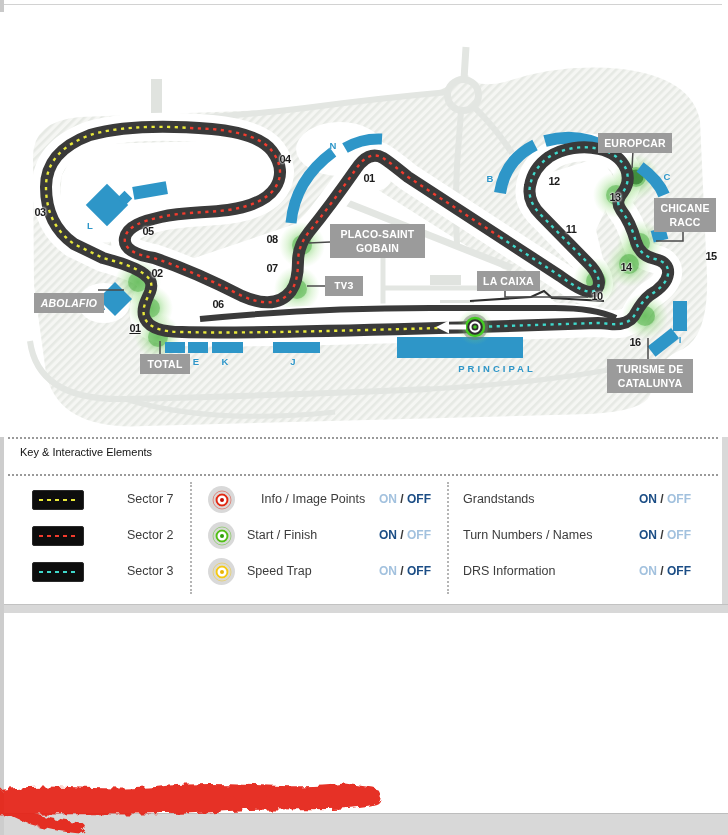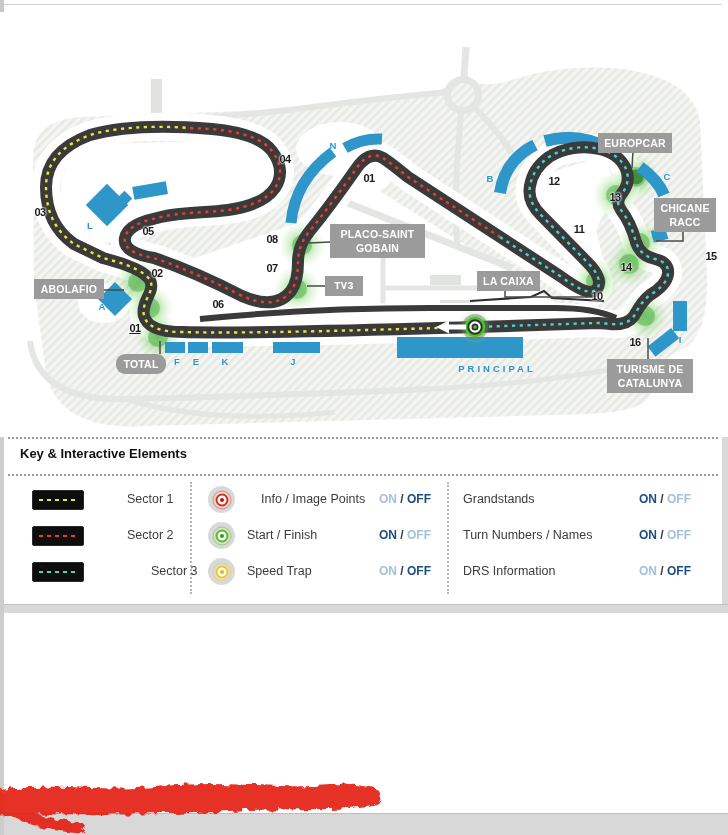--- a/index.html
+++ b/index.html
@@ -19,21 +19,21 @@
       text-shadow:0 0 2px #fff,0 0 3px #fff,0 0 1px #fff;white-space:nowrap;}
   .sl{position:absolute;transform:translate(-50%,-50%);font-weight:bold;font-size:9.5px;
       color:#2e96c8;text-shadow:0 0 2px #fff;}
   .callout{position:absolute;background:#9b9b9b;color:#fff;font-weight:bold;font-size:10.5px;
       line-height:1.35;text-align:center;padding:3px 3px;letter-spacing:.2px;white-space:nowrap;}
   .principal{position:absolute;transform:translate(-50%,-50%);color:#2e96c8;font-weight:bold;
       font-size:9.5px;letter-spacing:3px;margin-left:37px;}
 
   
   .dotline{position:absolute;left:8px;right:10px;height:0;border-top:2px dotted #9a9a9a;}
-  .key-heading{position:absolute;left:20px;top:446px;font-size:13px;font-weight:bold;color:#111;text-align:center;}
+  .key-heading{position:absolute;left:20px;top:446px;font-size:11px;font-weight:normal;color:#111;text-align:center;}
   .vdot{position:absolute;top:482px;height:112px;border-left:2px dotted #b5b5b5;}
   .swatch{position:absolute;width:50px;height:18px;background:#0d0d0d;border-radius:2px;
       border:1px solid #2a2a2a;}
   .swatch .dash{position:absolute;left:6px;right:6px;top:50%;height:2px;margin-top:-1px;}
   .klabel,.plabel,.llabel{position:absolute;font-size:12.5px;color:#3c3c3c;white-space:nowrap;}
   .kicon{position:absolute;width:27px;height:27px;border-radius:50%;background:#d9d9d9;}
   .kicon i{position:absolute;left:50%;top:50%;transform:translate(-50%,-50%);border-radius:50%;display:block;}
   .toggle{position:absolute;width:62px;font-size:12px;font-weight:bold;text-align:right;white-space:nowrap;}
   .toggle .active{color:#1b4d85;}
   .toggle .idle{color:#a2c1de;}
@@ -211,40 +211,40 @@
     <div class="tn" style="left: 135px; top: 323px; text-decoration: underline;">01</div>
         <div class="tn" style="left: 157px; top: 268px;">02</div>
         <div class="tn" style="left: 40px; top: 207px;">03</div>
         <div class="tn" style="left: 285px; top: 154px;">04</div>
         <div class="tn" style="left: 148px; top: 226px;">05</div>
         <div class="tn" style="left: 218px; top: 299px;">06</div>
         <div class="tn" style="left: 272px; top: 263px;">07</div>
         <div class="tn" style="left: 272px; top: 234px;">08</div>
         <div class="tn" style="left: 369px; top: 173px;">01</div>
         <div class="tn" style="left: 597px; top: 291px;">10</div>
-        <div class="tn" style="left: 571px; top: 224px; margin-left: 8px;">11</div>
+        <div class="tn" style="left: 571px; top: 224px;">11</div>
         <div class="tn" style="left: 554px; top: 176px;">12</div>
         <div class="tn" style="left: 615px; top: 192px;">13</div>
         <div class="tn" style="left: 626px; top: 262px;">14</div>
         <div class="tn" style="left: 711px; top: 251px;">15</div>
         <div class="tn" style="left: 635px; top: 337px;">16</div>
         <div class="sl" style="left: 90px; top: 220px;">L</div>
         <div class="sl" style="left: 102px; top: 301px;">A</div>
         <div class="sl" style="left: 177px; top: 356px;">F</div>
         <div class="sl" style="left: 196px; top: 356px;">E</div>
         <div class="sl" style="left: 225px; top: 356px;">K</div>
         <div class="sl" style="left: 293px; top: 356px;">J</div>
         <div class="sl" style="left: 333px; top: 140px;">N</div>
         <div class="sl" style="left: 490px; top: 173px;">B</div>
         <div class="sl" style="left: 667px; top: 171px;">C</div>
         <div class="sl" style="left: 680px; top: 334px;">I</div>
-        <div class="callout" style="left: 116px; top: 349px; width: 44px; border-radius: 9px;">
+        <div class="callout" style="left: 140px; top: 349px; width: 44px;">
           <div>TOTAL</div>
         </div>
-        <div class="callout" style="left: 34px; top: 274px; width: 64px;">
+        <div class="callout" style="left: 34px; top: 288px; width: 64px; font-style: italic;">
           <div>ABOLAFIO</div>
         </div>
         <div class="callout" style="left: 325px; top: 271px; width: 32px; font-family: Liberation Mono, monospace;">
           <div>TV3</div>
         </div>
         <div class="callout" style="left: 330px; top: 219px; width: 89px;">
           <div>PLACO-SAINT</div>
           <div>GOBAIN</div>
         </div>
         <div class="callout" style="left: 477px; top: 266px; width: 57px;">
@@ -266,29 +266,29 @@
 
   <div class="dotline" style="top:437px;"></div>
   <div class="key-heading">Key &amp; Interactive Elements</div>
   <div class="dotline" style="top:474px;"></div>
   <div class="vdot" style="left:190px;"></div>
   <div class="vdot" style="left:447px;"></div>
   <div id="key-grid">
       <div class="swatch" style="left: 32px; top: 490px;">
         <div class="dash" style="background: repeating-linear-gradient(90deg, rgb(233, 233, 58) 0px, rgb(233, 233, 58) 4px, transparent 4px, transparent 8px);"></div>
       </div>
-      <div class="klabel" style="left: 127px; top: 492px;">Sector 1</div>
+      <div class="klabel" style="left: 127px; top: 492px;">Sector 7</div>
       <div class="swatch" style="left: 32px; top: 526px;">
         <div class="dash" style="background: repeating-linear-gradient(90deg, rgb(242, 59, 45) 0px, rgb(242, 59, 45) 4px, transparent 4px, transparent 8px);"></div>
       </div>
       <div class="klabel" style="left: 127px; top: 528px;">Sector 2</div>
       <div class="swatch" style="left: 32px; top: 562px;">
         <div class="dash" style="background: repeating-linear-gradient(90deg, rgb(63, 217, 204) 0px, rgb(63, 217, 204) 4px, transparent 4px, transparent 8px);"></div>
       </div>
-      <div class="klabel" style="left: 127px; top: 564px; margin-left: 24px;">Sector 3</div>
+      <div class="klabel" style="left: 127px; top: 564px;">Sector 3</div>
       <div class="kicon" style="left: 208px; top: 486px;">
         <i style="width: 17px; height: 17px; border: 1.5px solid rgb(224, 41, 19); background: transparent; opacity: 0.45;"></i>
         <i style="width: 13px; height: 13px; border: none; background: rgb(255, 255, 255); opacity: 1;"></i>
         <i style="width: 9px; height: 9px; border: 2.5px solid rgb(224, 41, 19); background: transparent; opacity: 1;"></i>
         <i style="width: 4px; height: 4px; border: none; background: rgb(197, 13, 5); opacity: 1;"></i>
       </div>
       <div class="plabel" style="left: 261px; top: 492px;">Info / Image Points</div>
       <div class="toggle" style="left: 369px; top: 492px;"><span class="idle">ON</span><span class="sl2"> / </span><span class="active">OFF</span></div>
       <div class="kicon" style="left: 208px; top: 522px;">
         <i style="width: 17px; height: 17px; border: 1.5px solid rgb(82, 189, 23); background: transparent; opacity: 0.45;"></i>

